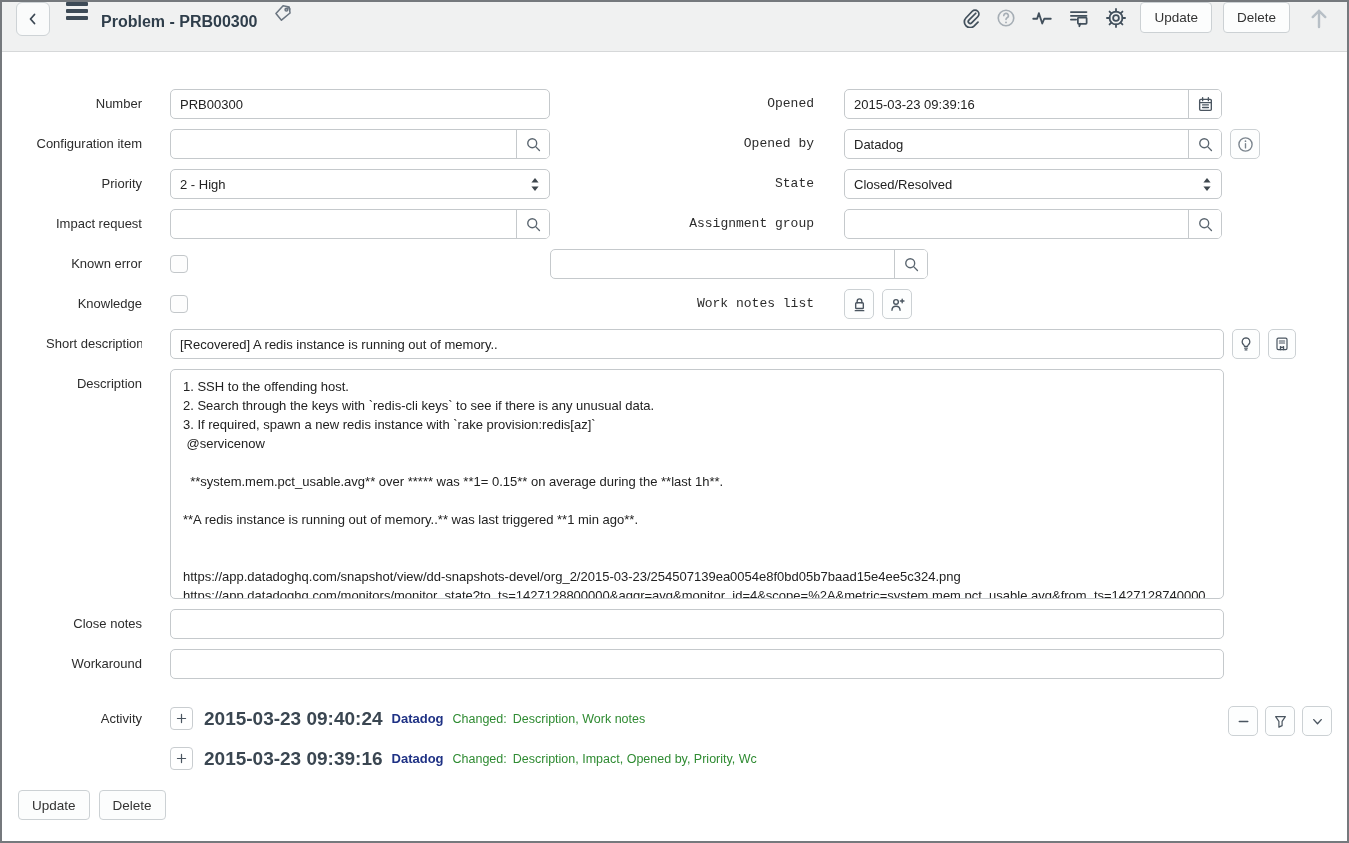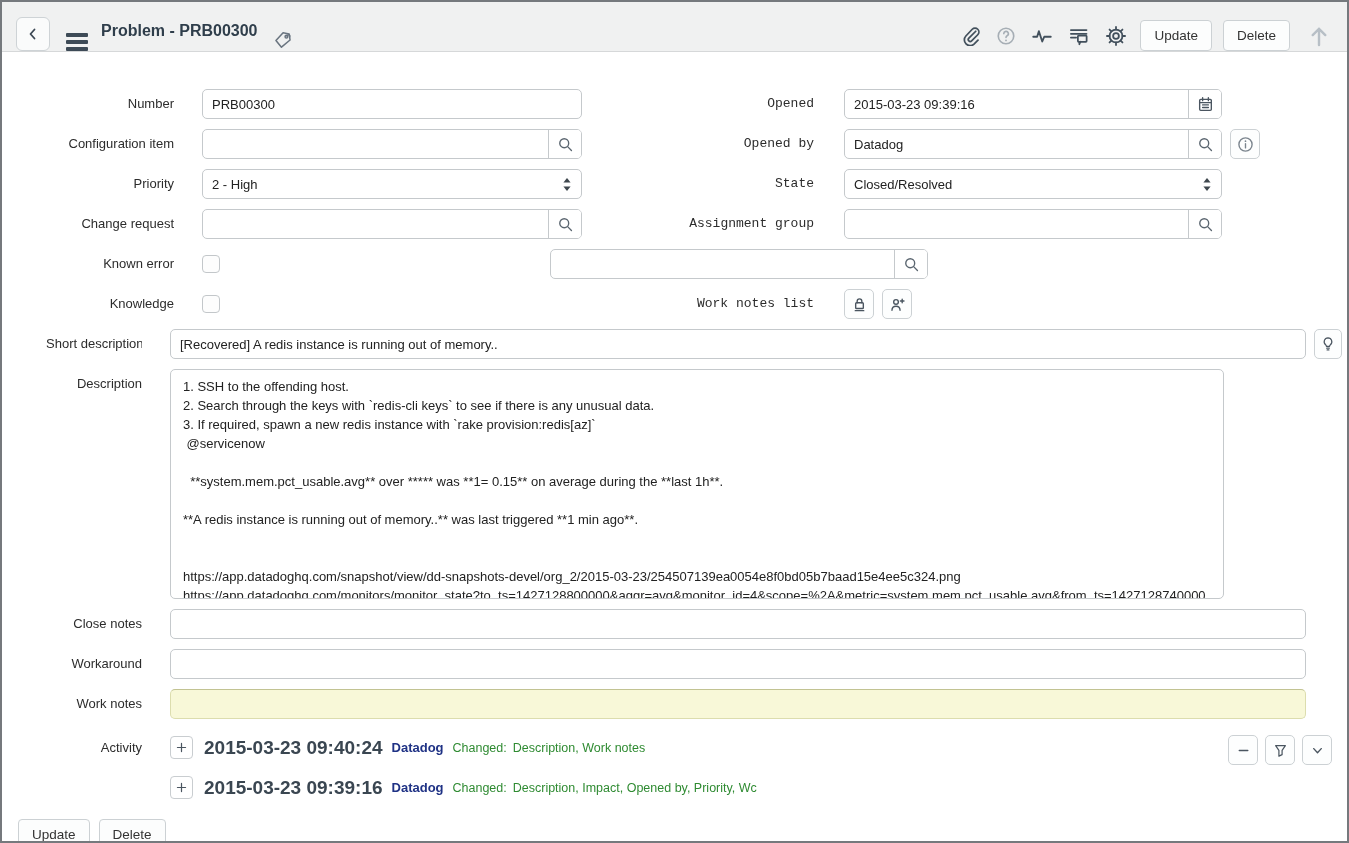--- a/index.html
+++ b/index.html
@@ -1,62 +1,62 @@
 <!DOCTYPE html>
 <html><head>
 <meta charset="utf-8">
 <style>
   * { box-sizing: border-box; }
   body { margin:0; background:#fff; font-family:"Liberation Sans", sans-serif; }
   .window { width:1349px; height:843px; border:2px solid #75797d; background:#fff; overflow:hidden; position:relative; }
 
   
-  .hdr { height:50px; background:#f0f1f1; border-bottom:1px solid #d6d8d9; display:flex; align-items:flex-end; padding:0 14px; }
+  .hdr { height:50px; background:#f0f1f1; border-bottom:1px solid #d6d8d9; display:flex; align-items:flex-start; padding:0 14px; }
   .back-btn { width:34px; height:34px; border:1px solid #ced3d6; border-radius:6px; background:#fafbfb; display:flex; align-items:center; justify-content:center; cursor:pointer; padding:0; }
   .burger { margin-left:16px; display:flex; flex-direction:column; gap:3px; cursor:pointer; }
   .burger span { display:block; width:22px; height:4px; background:#3d4a56; border-radius:1px; }
   .title { font-size:16px; font-weight:bold; color:#2f3e4b; margin-left:13px; white-space:nowrap; }
   .tag-ic { margin-left:13px; cursor:pointer; display:flex; }
   .hdr-right { margin-left:auto; display:flex; align-items:center; gap:11px; }
   .hicon { background:transparent; border:none; padding:2px; display:flex; align-items:center; cursor:pointer; }
   .btn { background:#fcfdfd; border:1px solid #ccd1d4; border-radius:4px; color:#333; font-size:13.5px; height:31px; padding:0 13px; cursor:pointer; font-family:inherit; }
 
   
   main { padding-top:37px; }
   .two-col { display:flex; }
-  .col-left { width:548px; flex:none;padding-left:32px; }
+  .col-left { width:548px; flex:none; }
   .col-right { flex:1; }
   .row { display:flex; align-items:center; height:30px; margin-bottom:10px; }
   .lbl { font-size:13px; color:#2c2c2c; text-align:right; line-height:30px; flex:none; white-space:nowrap; overflow:hidden; }
   .col-left .lbl { width:140px; margin-right:28px; }
   .col-left .ctl { width:380px; flex:none; display:flex; }
   .col-right .lbl { width:264px; margin-right:30px;font-family:Liberation Mono, monospace; }
   .col-right .ctl { width:378px; flex:none; display:flex; }
   .row-full .lbl { width:140px; margin-right:28px;padding-left:44px; }
-  .row-full .ctl { width:1136px; flex:none; display:flex; }
+  .row-full .ctl { width:1054px; flex:none; display:flex; }
 
   .txt { height:30px; border:1px solid #c5c9cc; border-radius:5px; padding:0 9px; font-size:13px; color:#222; width:100%; font-family:inherit; background:#fff; }
   .group { display:flex; border:1px solid #c5c9cc; border-radius:5px; height:30px; background:#fff; overflow:hidden; width:100%; }
   .group input { border:none; flex:1; min-width:0; padding:0 9px; font-size:13px; color:#222; outline:none; background:transparent; font-family:inherit; }
   .addon { width:33px; flex:none; border:none; border-left:1px solid #c5c9cc; background:#fff; display:flex; align-items:center; justify-content:center; cursor:pointer; padding:0; }
   .selectbox { border:1px solid #c5c9cc; border-radius:5px; height:30px; display:flex; align-items:center; padding:0 26px 0 9px; position:relative; font-size:13px; color:#222; background:#fff; cursor:pointer; width:100%; }
   .selectbox .arrows { position:absolute; right:9px; top:7px; }
   .checkbox { width:18px; height:18px; border:1px solid #c3c7ca; border-radius:4px; background:#fdfdfd; cursor:pointer; }
   .sq-btn { width:28px; height:30px; border:1px solid #ccd1d4; border-radius:5px; background:#fdfefe; display:flex; align-items:center; justify-content:center; cursor:pointer; padding:0; flex:none; }
   .sq-btn.w30 { width:30px; }
   .extra { margin-left:8px; }
   .gap8 { margin-left:8px; }
 
   .row-desc { display:flex; align-items:flex-start; margin-bottom:10px; }
   .row-desc .lbl { width:140px; margin-right:28px; }
   textarea.desc { width:1054px; height:230px; border:1px solid #c5c9cc; border-radius:5px; padding:7px 12px; font-size:13px; line-height:19px; color:#222; font-family:inherit; resize:none; overflow:hidden; white-space:pre; }
   .worknotes { background:#f8f8d8; border-color:#dcddae; border-top-color:#c2c392; }
 
   
-  .activity-section { position:relative; margin-top:17px; }
+  .activity-section { position:relative; margin-top:28px; }
   .activity-row { display:flex; align-items:flex-start; }
   .activity-row .lbl { width:140px; margin-right:28px; line-height:24px; }
   .entry { display:flex; align-items:center; margin-bottom:17px; }
   .plus-btn { width:23px; height:23px; border:1px solid #c9cdd0; border-radius:4px; background:#fff; display:flex; align-items:center; justify-content:center; margin-right:11px; cursor:pointer; padding:0; flex:none; }
   .ts { font-weight:bold; font-size:19px; color:#3a4651; margin-right:9px; }
   .usr { font-weight:bold; font-size:13px; color:#1f3285; margin-right:9px; }
   .chg-label { font-size:12.5px; color:#2f8b32; margin-right:6px; }
   .chg-fields { font-size:12.5px; color:#2f8b32; }
   .activity-actions { position:absolute; top:-1px; right:15px; display:flex; gap:7px; }
 
@@ -177,21 +177,21 @@
             <div class="selectbox">
               <span>2 - High</span>
               <span class="arrows"><svg width="10" height="15" viewBox="0 0 10 15">
                     <path d="M5 1 L8.6 5.6 H1.4 Z" fill="#3f474e"></path>
                     <path d="M5 14 L1.4 9.4 H8.6 Z" fill="#3f474e"></path>
                   </svg></span>
             </div>
           </div>
         </div>
         <div class="row">
-          <label class="lbl">Change request</label>
+          <label class="lbl">Impact request</label>
           <div class="ctl">
             <div class="group">
               <input value="" style="">
               <button class="addon">
                   <span style="display:flex">
                     <svg width="17" height="17" viewBox="0 0 16 16" fill="none" stroke="#5b6670" stroke-width="1.3" stroke-linecap="round">
                       <circle cx="6.8" cy="6.8" r="4.2"></circle>
                       <path d="M10 10 L13.6 13.6"></path>
                     </svg>
                   </span>
@@ -367,26 +367,20 @@
     <div class="row row-full">
       <label class="lbl">Close notes</label>
       <div class="ctl">
           <input class="txt" value="" style="">
         </div>
     </div>
     <div class="row row-full">
       <label class="lbl">Workaround</label>
       <div class="ctl">
           <input class="txt" value="" style="">
-        </div>
-    </div>
-    <div class="row row-full">
-      <label class="lbl">Work notes</label>
-      <div class="ctl">
-          <input class="txt worknotes" value="" style="">
         </div>
     </div>
 
     <div class="activity-section">
       <div class="activity-row">
         <label class="lbl">Activity</label>
         <div>
           <div class="entry">
             <button class="plus-btn">
                 <span style="display:flex">

